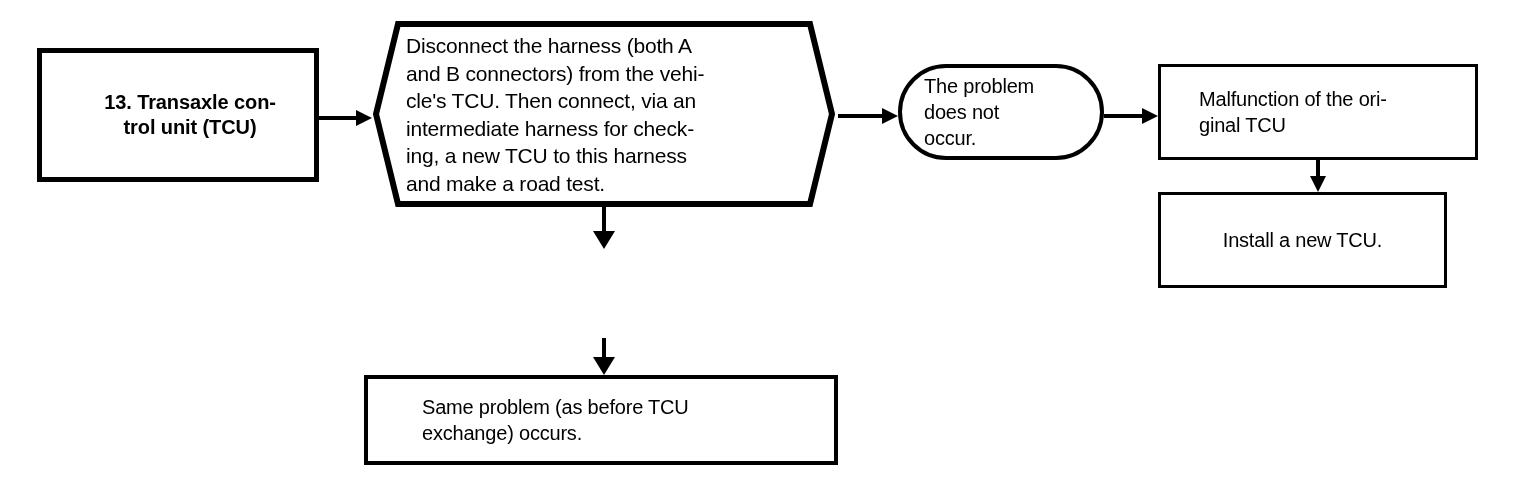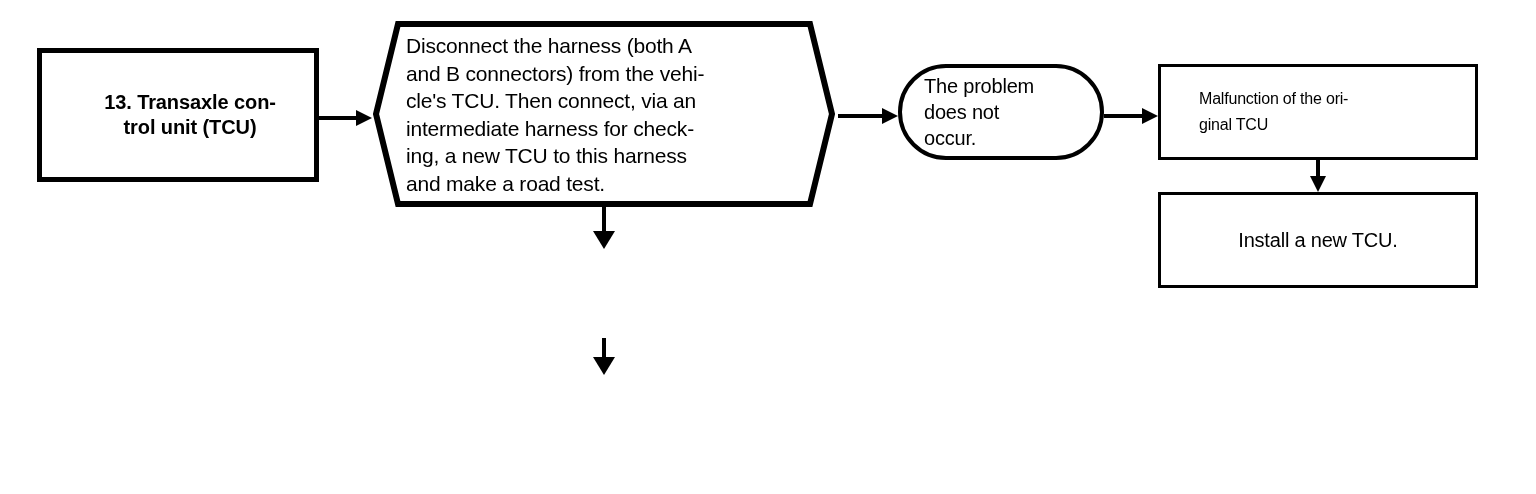--- a/index.html
+++ b/index.html
@@ -78,29 +78,29 @@
     padding: 0 6px 0 22px;
     letter-spacing: -0.2px;
   }
 
   
   #node-malfunction {
     left: 1158px; top: 64px; width: 320px; height: 96px;
     border: 3px solid #000;
   }
   #node-malfunction .txt {
-    font-size: 16px;
+    font-size: 20px;
     line-height: 26px;
     text-align: left;
     padding: 0 10px 0 38px;
     letter-spacing: -0.2px;
   }
 
   #node-install {
-    left: 1158px; top: 192px; width: 320px; height: 96px;
+    left: 1158px; top: 192px; width: 289px; height: 96px;
     border: 3px solid #000;
   }
   #node-install .txt {
     font-size: 20px;
     line-height: 26px;
     text-align: center;
     padding: 0 8px;
     letter-spacing: -0.2px;
   }
 
@@ -168,20 +168,24 @@
   <div class="node" id="node-malfunction">
     <span class="txt">Malfunction of the ori-
 ginal TCU</span>
   </div>
 
   <div class="node" id="node-install">
     <span class="txt">Install a new TCU.</span>
   </div>
 
 
+  <div class="node" id="node-same">
+    <span class="txt">Same problem (as before TCU
+exchange) occurs.</span>
+  </div>
 
   <svg class="connector" style="left:0;top:0;width:1536px;height:494px;">
 
     <g>
       <line x1="319" y1="118" x2="362" y2="118" stroke="#000" stroke-width="4"></line>
       <polygon points="372,118 356,110 356,126" fill="#000"></polygon>
     </g>
 
     <g>
       <line x1="838" y1="116" x2="888" y2="116" stroke="#000" stroke-width="4"></line>

